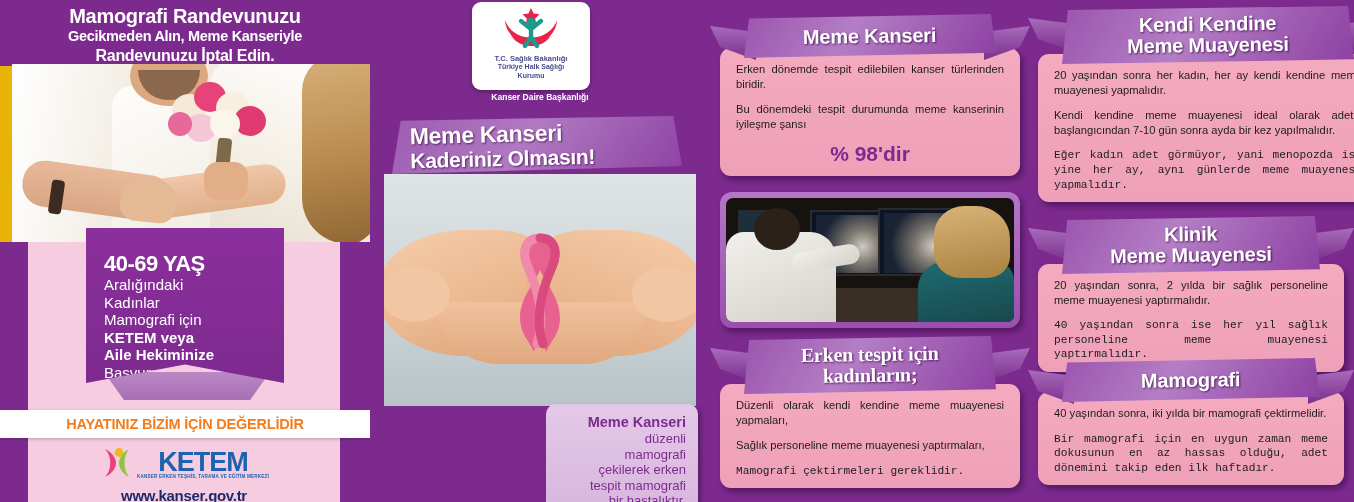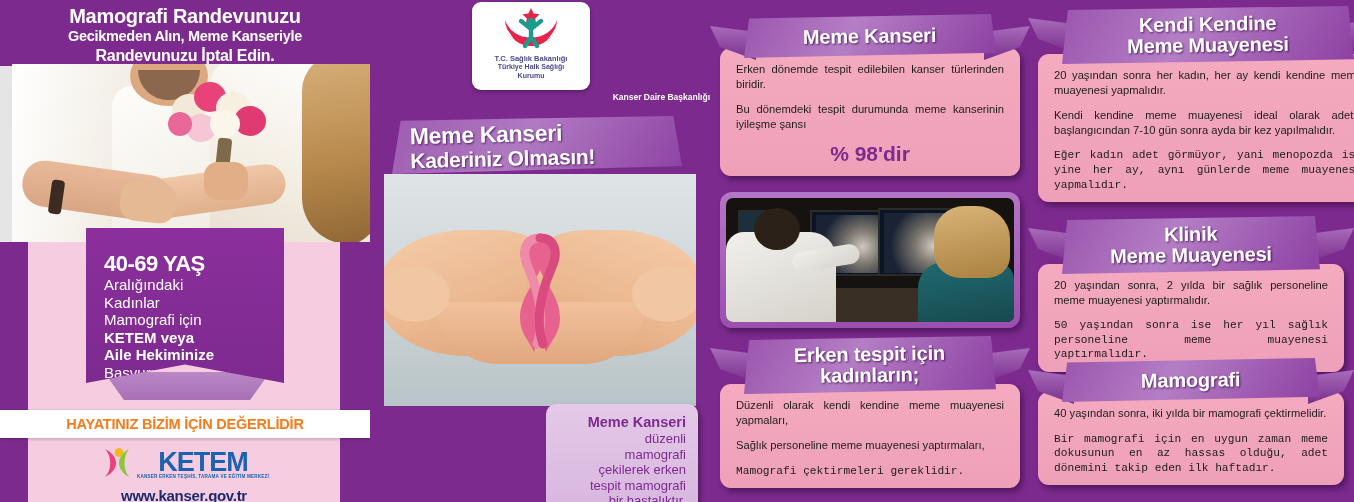--- a/index.html
+++ b/index.html
@@ -6,21 +6,21 @@
   body {
     width:1354px; height:502px;
     background:#7d2a8f;
     font-family:"Liberation Sans", sans-serif;
     overflow:hidden;
     position:relative;
   }
   .stage { position:absolute; inset:0; }
 
   
-  .left-panel { position:absolute; left:0; top:0; width:370px; height:502px; background:#e5e5e5; overflow:hidden; }
+  .left-panel { position:absolute; left:0; top:0; width:370px; height:502px; background:#eab308; overflow:hidden; }
   .lp-header { position:absolute; left:0; top:0; width:370px; height:66px; background:#7d2a8f; }
   .lp-h1 { color:#ffffff; font-weight:bold; text-align:center; letter-spacing:-0.3px; }
   .lp-line1 { font-size:20px; line-height:22px; padding-top:5px; }
   .lp-line2 { font-size:14.5px; line-height:18px; }
   .lp-line3 { font-size:16px; line-height:22px; }
 
   .lp-photo { position:absolute; left:12px; top:64px; width:358px; height:178px; overflow:hidden;
               background:linear-gradient(160deg,#efe7dc 0%,#f3ece2 35%,#e8dfd2 100%); }
   .couple { position:absolute; inset:0; }
   .shirt-l { position:absolute; left:0; top:-4px; width:150px; height:186px;
@@ -74,21 +74,21 @@
   .ketem-sub { font-size:4.6px; color:#1b63b0; letter-spacing:.2px; font-weight:bold; margin-top:-2px; }
   .ketem-url { font-size:15px; font-weight:bold; color:#1b2b6b; margin-top:3px; letter-spacing:-0.3px; }
 
   
   .center-panel { position:absolute; left:370px; top:0; width:340px; height:502px; background:#7d2a8f; overflow:hidden; }
   .cp-logo-card { position:absolute; left:102px; top:2px; width:118px; height:88px; background:#ffffff; border-radius:9px;
                   box-shadow:0 2px 4px rgba(0,0,0,.3); text-align:center; }
   .moh-mark { width:100%; height:52px; position:relative; }
   .moh-t1 { font-size:7.5px; color:#4a4a8c; font-weight:bold; line-height:9px; }
   .moh-t2 { font-size:7px; color:#4a4a8c; font-weight:bold; line-height:8.5px; }
-  .cp-dept { position:absolute; left:0; top:92px; width:340px; text-align:right; color:#ffffff; font-size:8.5px; font-weight:bold; }
+  .cp-dept { position:absolute; left:0; top:92px; width:340px; text-align:center; color:#ffffff; font-size:8.5px; font-weight:bold; }
 
   .cp-banner { position:absolute; left:22px; top:116px; width:290px; height:58px; }
   .cp-banner-bg { position:absolute; inset:0;
      background:linear-gradient(125deg,#9d5bb0 0%,#b07ac2 45%,#8e42a3 100%);
      clip-path:polygon(3% 8%, 97% 0%, 100% 86%, 0% 100%); box-shadow:2px 3px 6px rgba(0,0,0,.35); }
   .cp-banner-txt { position:absolute; left:18px; top:6px; color:#ffffff; font-weight:bold;
                    text-shadow:1px 1px 2px rgba(60,10,70,.75); transform:rotate(-1.4deg); }
   .cp-b1 { font-size:23px; line-height:25px; letter-spacing:-0.3px; }
   .cp-b2 { font-size:21px; line-height:23px; letter-spacing:-0.3px; }
 
@@ -305,21 +305,21 @@
         <div class="monitor" style="left:12px; top:12px; width:40px; height:54px; background:#1b2f3c;"></div>
         <div class="doc" style="left:0; top:34px; width:110px; height:90px;"></div>
         <div class="doc-head" style="left:28px; top:10px; width:46px; height:42px;"></div>
         <div class="doc" style="left:66px; top:50px; width:68px; height:20px; border-radius:10px; transform:rotate(-9deg);"></div>
         <div class="pat" style="right:0; top:64px; width:96px; height:64px;"></div>
         <div class="pat-hair" style="right:4px; top:8px; width:76px; height:72px;"></div>
       </div>
     </div>
 
     <div class="card" style="left:10px; top:336px; width:300px;">
-      <div class="card-banner" style="height:58px;">
+      <div class="card-banner" style="height:58px;font-family:Liberation Serif, serif;">
         <div class="wing wing-l"></div>
         <div class="wing wing-r"></div>
         <div class="banner-body two">
           <div class="banner-title">
             <div>Erken tespit için</div>
             <div>kadınların;</div>
           </div>
         </div>
       </div>
       <div class="card-body">
@@ -353,21 +353,21 @@
         <div class="wing wing-r"></div>
         <div class="banner-body two">
           <div class="banner-title">
             <div>Klinik</div>
             <div>Meme Muayenesi</div>
           </div>
         </div>
       </div>
       <div class="card-body">
         <div class="para">20 yaşından sonra, 2 yılda bir sağlık personeline meme muayenesi yaptırmalıdır.</div>
-        <div class="para">50 yaşından sonra ise her yıl sağlık personeline meme muayenesi yaptırmalıdır.</div>
+        <div class="para">40 yaşından sonra ise her yıl sağlık personeline meme muayenesi yaptırmalıdır.</div>
       </div>
     </div>
 
     <div class="card" style="left:328px; top:358px; width:306px;">
       <div class="card-banner">
         <div class="wing wing-l"></div>
         <div class="wing wing-r"></div>
         <div class="banner-body">
           <div class="banner-title">Mamografi</div>
         </div>

